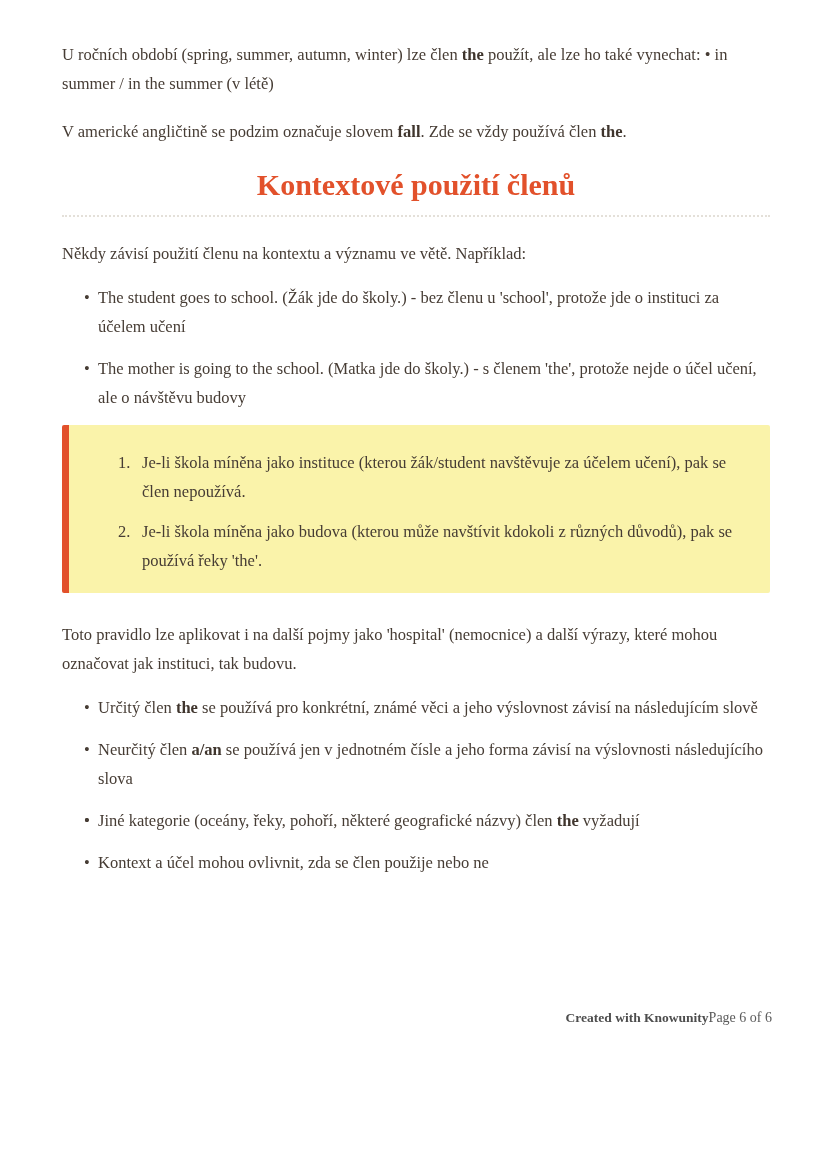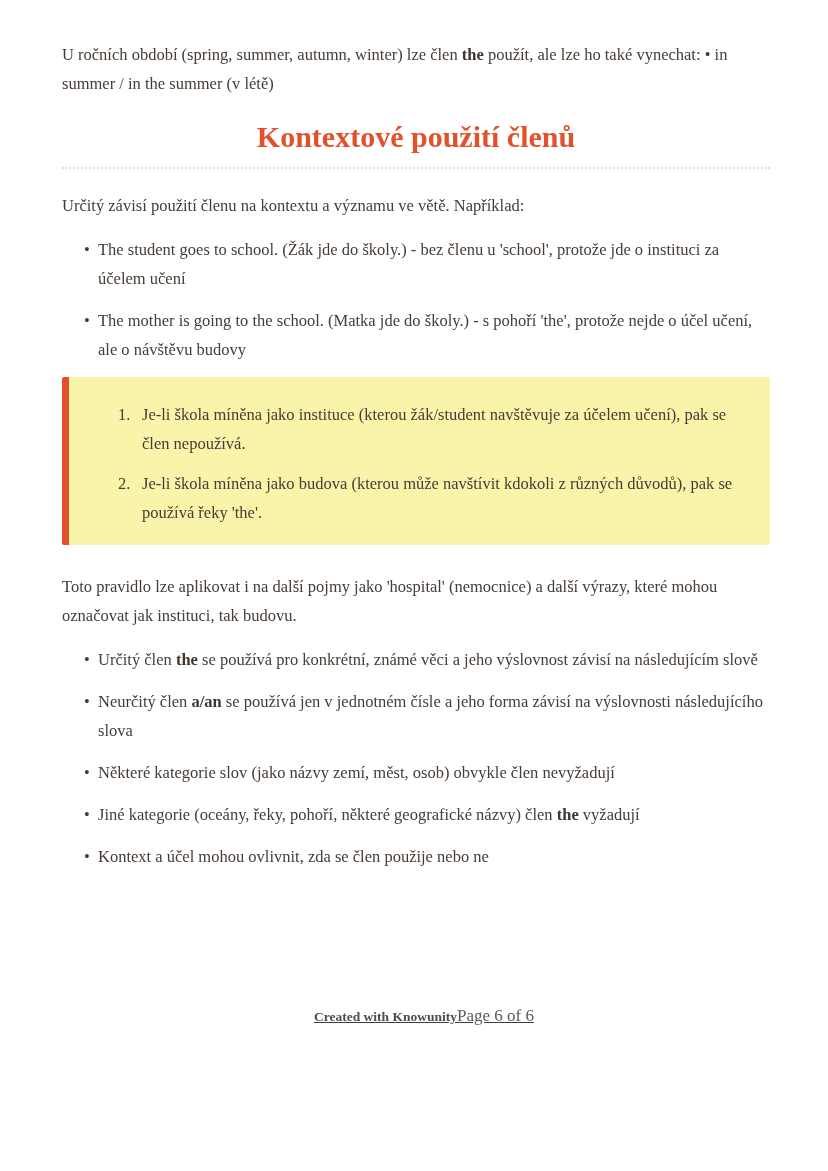--- a/index.html
+++ b/index.html
@@ -76,66 +76,66 @@
     left: 0;
     top: 0;
   }
   .outro { margin-top: 27px; }
   .footer {
     position: absolute;
     left: 76px;
     right: 56px;
     bottom: 12px;
     display: flex;
-    justify-content: center;
+    justify-content: flex-end;
     align-items: baseline;
-    text-decoration: underline;
   }
   .footer .created {
     font-size: 13.5px;
     font-weight: bold;
     color: #4d4d4d;
   }
   .footer .pagenum {
-    font-size: 17px;
+    font-size: 14px;
     color: #5a5a5a;
   }
 </style>
 </head>
 <body>
 
 <div class="page">
 
   <p class="body-text"><span>U ročních období (spring, summer, autumn, winter) lze člen </span><strong class="b">the</strong><span> použít, ale lze ho také vynechat: • in summer / in the summer (v létě)</span></p>
 
+  <p class="body-text mt-para"><span>V americké angličtině se podzim označuje slovem </span><strong class="b">fall</strong><span>. Zde se vždy používá člen </span><strong class="b">the</strong><span>.</span></p>
 
   <h1 class="section-heading">Kontextové použití členů</h1>
 
-  <p class="body-text lead">Určitý závisí použití členu na kontextu a významu ve větě. Například:</p>
+  <p class="body-text lead">Někdy závisí použití členu na kontextu a významu ve větě. Například:</p>
 
   <ul class="bullets">
     <li><span class="marker">•</span><span>The student goes to school. (Žák jde do školy.) - bez členu u 'school', protože jde o instituci za účelem učení</span></li>
-    <li><span class="marker">•</span><span>The mother is going to the school. (Matka jde do školy.) - s pohoří 'the', protože nejde o účel učení, ale o návštěvu budovy</span></li>
+    <li><span class="marker">•</span><span>The mother is going to the school. (Matka jde do školy.) - s členem 'the', protože nejde o účel učení, ale o návštěvu budovy</span></li>
   </ul>
 
   <div class="callout">
     <ol>
       <li><span class="num">1.</span><span>Je-li škola míněna jako instituce (kterou žák/student navštěvuje za účelem učení), pak se člen nepoužívá.</span></li>
       <li><span class="num">2.</span><span>Je-li škola míněna jako budova (kterou může navštívit kdokoli z různých důvodů), pak se používá řeky 'the'.</span></li>
     </ol>
   </div>
 
   <p class="body-text outro">Toto pravidlo lze aplikovat i na další pojmy jako 'hospital' (nemocnice) a další výrazy, které mohou označovat jak instituci, tak budovu.</p>
 
 
 
   <ul class="bullets">
     <li><span class="marker">•</span><span>Určitý člen </span><strong class="b">the</strong><span> se používá pro konkrétní, známé věci a jeho výslovnost závisí na následujícím slově</span></li>
     <li><span class="marker">•</span><span>Neurčitý člen </span><strong class="b">a/an</strong><span> se používá jen v jednotném čísle a jeho forma závisí na výslovnosti následujícího slova</span></li>
-    <li><span class="marker">•</span><span>Některé kategorie slov (jako názvy zemí, měst, osob) obvykle člen nevyžadují</span></li>
+    <li><span class="marker">•</span></li>
     <li><span class="marker">•</span><span>Jiné kategorie (oceány, řeky, pohoří, některé geografické názvy) člen </span><strong class="b">the</strong><span> vyžadují</span></li>
     <li><span class="marker">•</span><span>Kontext a účel mohou ovlivnit, zda se člen použije nebo ne</span></li>
   </ul>
 
   <div class="footer">
     <span class="created">Created with Knowunity</span>
     <span class="pagenum">Page 6 of 6</span>
   </div>
 
 </div>

